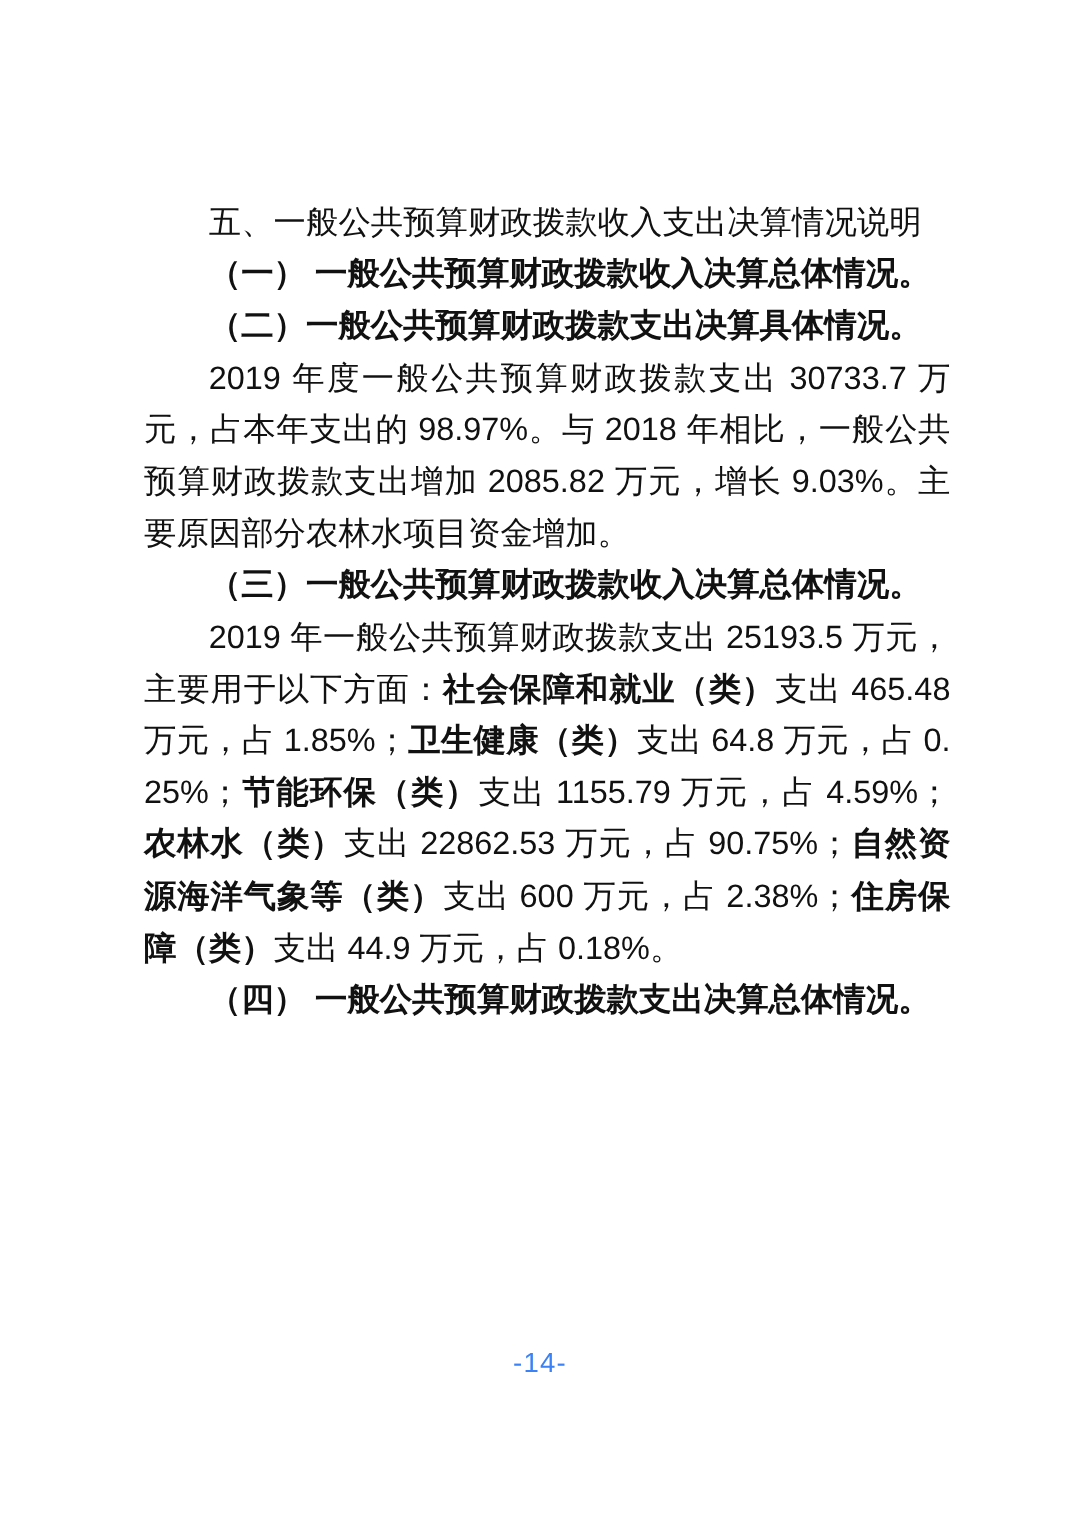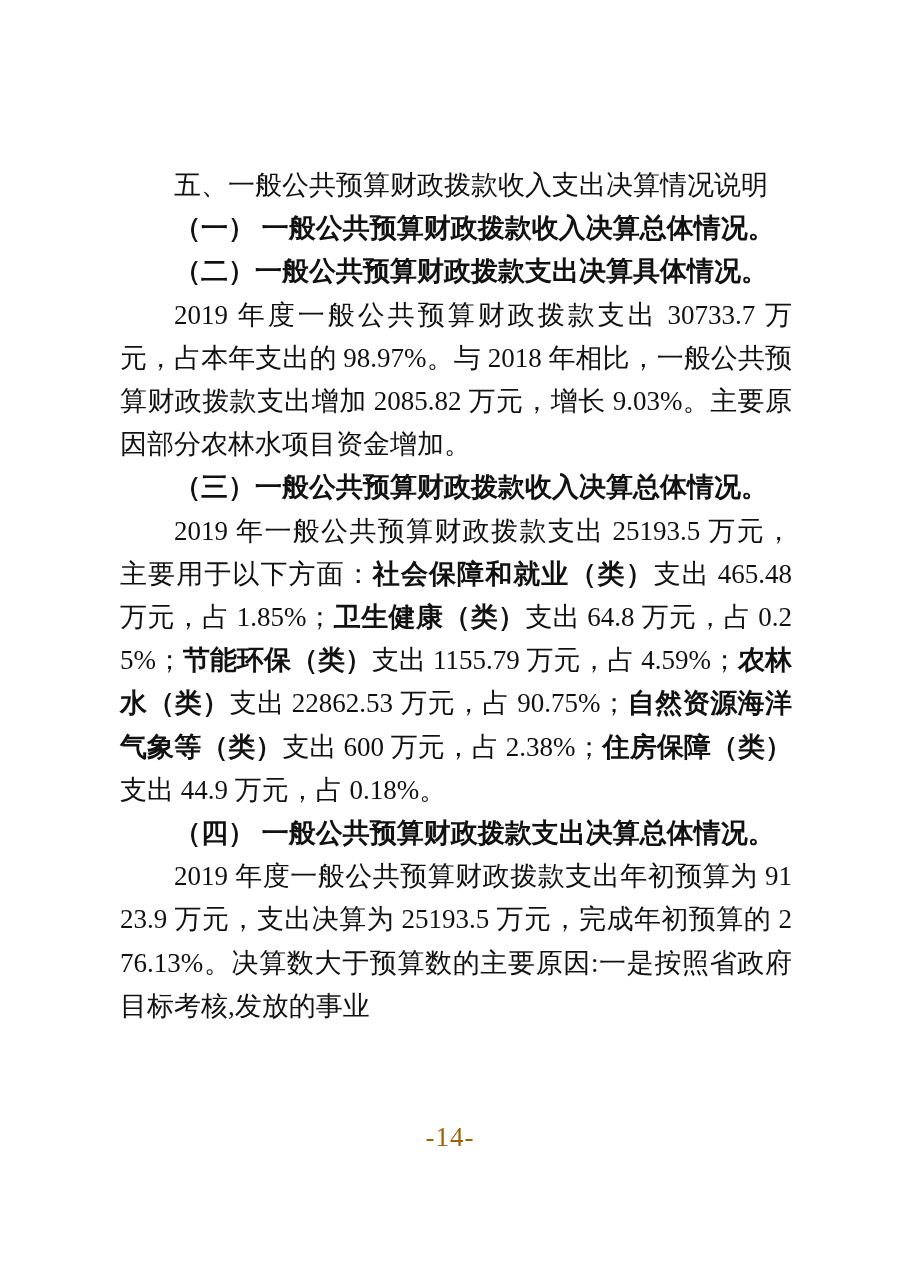--- a/index.html
+++ b/index.html
@@ -5,21 +5,21 @@
   html, body {
     margin: 0;
     padding: 0;
     background: #ffffff;
   }
   .page {
     position: relative;
     width: 900px;
     height: 1273px;
     background: #ffffff;
-    font-family: Liberation Serif, serif;
+    font-family: Liberation Sans, sans-serif;
     color: #111111;
     overflow: hidden;
   }
   .doc-body {
     position: absolute;
     left: 120px;
     top: 164px;
     width: 672px;
   }
   .para {
@@ -42,35 +42,34 @@
     margin-top: 34px;
   }
   .page-footer {
     position: absolute;
     top: 1122px;
     left: 0;
     width: 100%;
     text-align: center;
   }
   .page-number {
-    font-size: 27px;
+    font-size: 23px;
     letter-spacing: 1px;
-    color: #a16207;
+    color: #3b82f6;
   }
 </style>
 </head>
 <body>
 
 <div class="page">
   <div class="doc-body" id="doc-body">
       <p class="para heading1"><span class="seg">五、一般公共预算财政拨款收入支出决算情况说明</span></p>
       <p class="para heading2"><span class="seg bold">（一） 一般公共预算财政拨款收入决算总体情况。</span></p>
       <p class="para heading2"><span class="seg bold">（二）一般公共预算财政拨款支出决算具体情况。</span></p>
       <p class="para body"><span class="seg">2019 年度一般公共预算财政拨款支出 30733.7 万元，占本年支出的 98.97%。与 2018 年相比，一般公共预算财政拨款支出增加 2085.82 万元，增长 9.03%。主要原因部分农林水项目资金增加。</span></p>
       <p class="para heading2"><span class="seg bold">（三）一般公共预算财政拨款收入决算总体情况。</span></p>
       <p class="para body"><span class="seg">2019 年一般公共预算财政拨款支出 25193.5 万元，主要用于以下方面：</span><span class="seg bold">社会保障和就业（类）</span><span class="seg">支出 465.48 万元，占 1.85%；</span><span class="seg bold">卫生健康（类）</span><span class="seg">支出 64.8 万元，占 0.25%；</span><span class="seg bold">节能环保（类）</span><span class="seg">支出 1155.79 万元，占 4.59%；</span><span class="seg bold">农林水（类）</span><span class="seg">支出 22862.53 万元，占 90.75%；</span><span class="seg bold">自然资源海洋气象等（类）</span><span class="seg">支出 600 万元，占 2.38%；</span><span class="seg bold">住房保障（类）</span><span class="seg">支出 44.9 万元，占 0.18%。</span></p>
       <p class="para heading2"><span class="seg bold">（四） 一般公共预算财政拨款支出决算总体情况。</span></p>
-      <p class="para body"><span class="seg">2019 年度一般公共预算财政拨款支出年初预算为 9123.9 万元，支出决算为 25193.5 万元，完成年初预算的 276.13%。决算数大于预算数的主要原因:一是按照省政府目标考核,发放的事业</span></p>
     </div>
   <div class="page-footer">
     <span class="page-number">-14-</span>
   </div>
 </div>
 
 </body></html>

